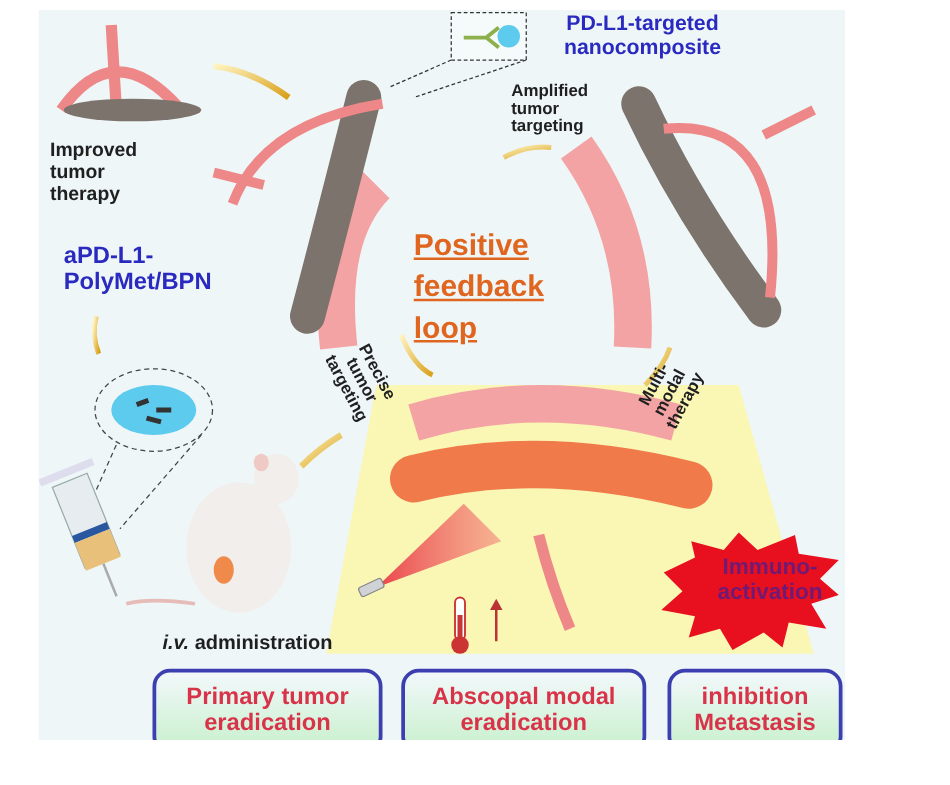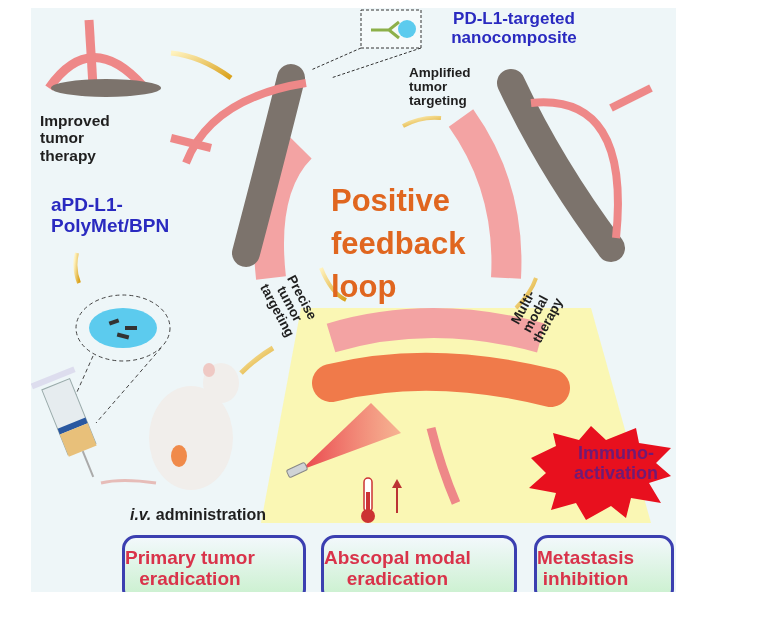--- a/index.html
+++ b/index.html
@@ -3,26 +3,26 @@
 <meta charset="utf-8">
 <style>
   html, body { margin:0; padding:0; background:#ffffff; }
   body { width:760px; height:628px; position:relative; overflow:hidden; font-family:"Liberation Sans", sans-serif; }
   .frame { position:absolute; left:31px; top:8px; width:645px; height:584px; background:#eef6f8; overflow:hidden; }
   .abs { position:absolute; }
   .lbl { position:absolute; font-weight:bold; text-align:left; line-height:1.12; }
   .dark { color:#1f1f1f; }
   .blue { color:#2a2ac0; }
   .orange { color:#e0661f; }
-  .center-text { font-size:31px; line-height:1.38; }
+  .center-text { font-size:24px; line-height:1.38;text-decoration:underline; }
   .rot { position:absolute; font-weight:bold; color:#1f1f1f; font-size:13.5px; line-height:1.05; text-align:center; }
   .outcome { position:absolute; top:527px; height:68px; border:3px solid #3b3fb0; border-radius:14px;
              background:linear-gradient(#f2f8fb 0%, #c8f0cc 100%); box-sizing:border-box;
              color:#d9334a; font-weight:bold; font-size:19px; line-height:1.08; text-align:center;
-             display:flex; align-items:center; justify-content:flex-start; }
+             display:flex; align-items:center; justify-content:center; }
   .burst-text { position:absolute; left:520px; top:436px; width:130px; text-align:center; font-weight:bold;
                 font-size:18px; line-height:1.1; color:#701a75; }
 </style>
 </head>
 <body>
 
 <div class="frame">
 
   <svg class="abs" style="left:0;top:0" width="645" height="584">
     <defs>
@@ -171,17 +171,17 @@
     </div>
   </div>
   <div class="outcome" style="left:290px;width:196px;">
     <div>
       <div>Abscopal modal</div>
       <div>eradication</div>
     </div>
   </div>
   <div class="outcome" style="left:503px;width:140px;">
     <div>
+      <div>inhibition</div>
       <div>Metastasis</div>
-      <div>inhibition</div>
     </div>
   </div>
 </div>
 
 </body></html>

